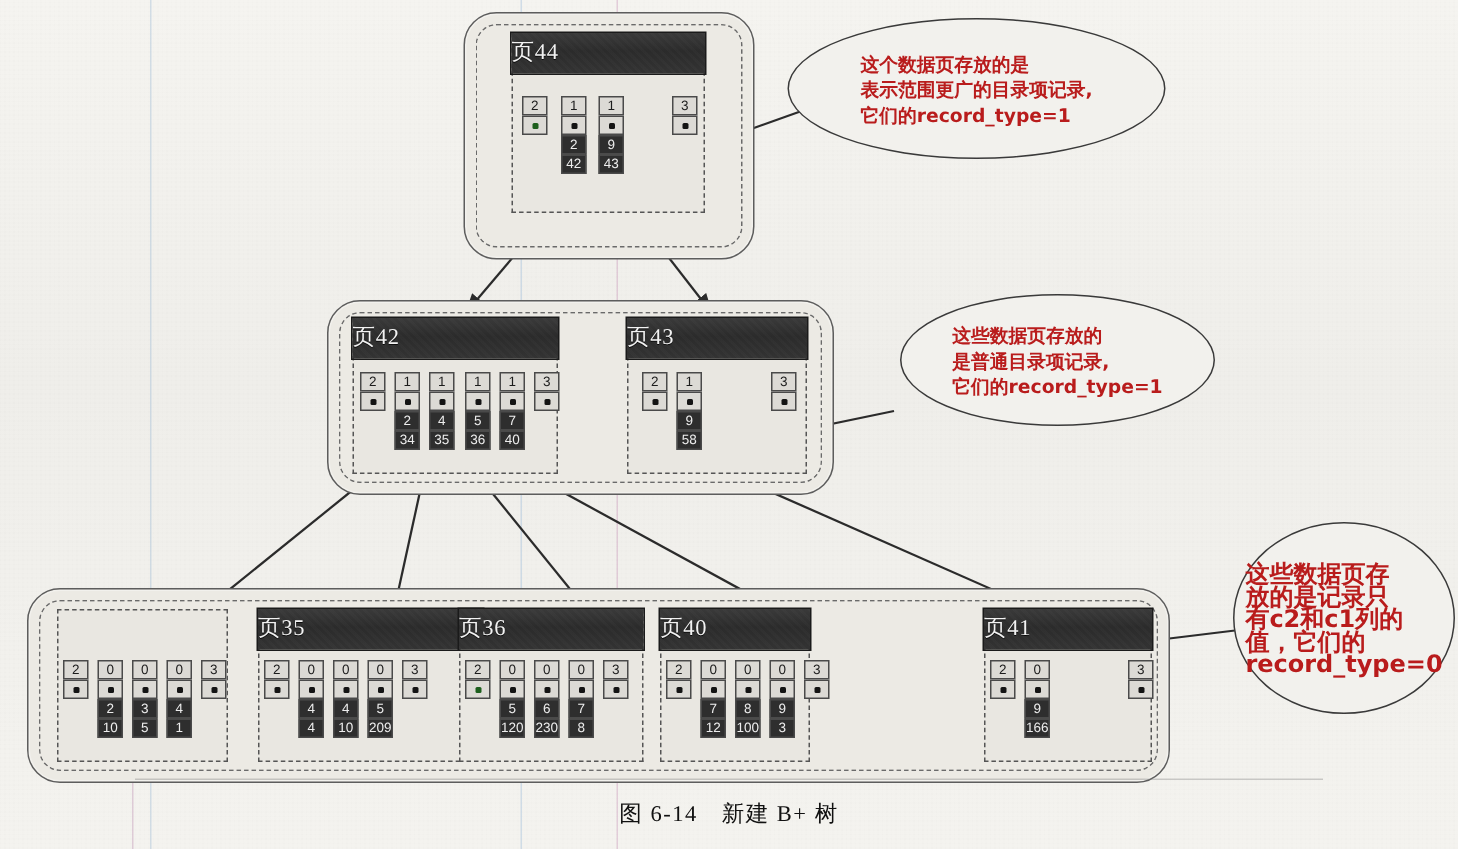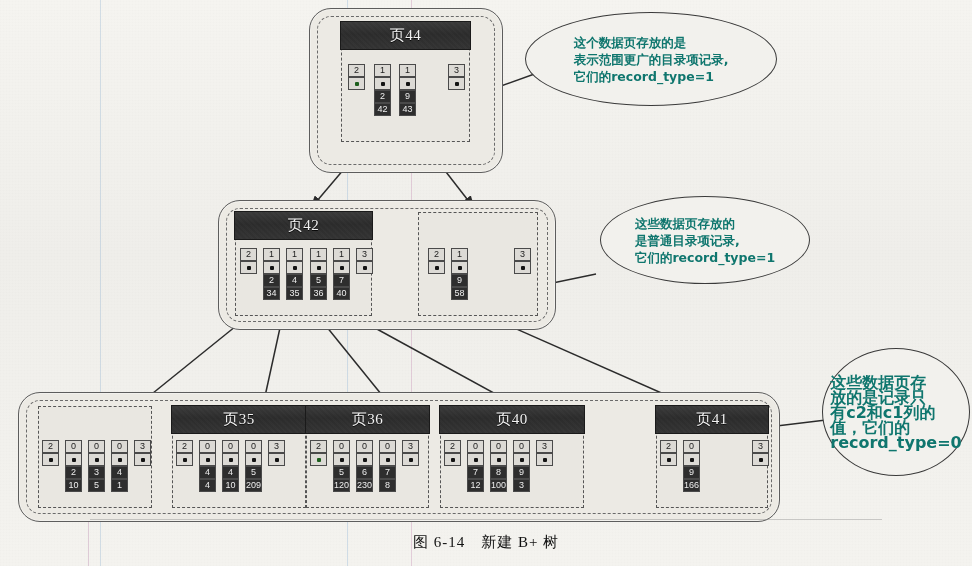--- a/index.html
+++ b/index.html
@@ -28,42 +28,42 @@
   .group{position:absolute;border:1.4px solid #5d5d5d;border-radius:22px;
          background:#eceae4;box-shadow:inset 0 0 0 1px rgba(255,255,255,.35);}
   .group .inner{position:absolute;border:1.5px dashed #6a6a6a;border-radius:14px;
          left:7px;right:7px;top:7px;bottom:7px;}
 
   
   .page{position:absolute;}
   .page .body{position:absolute;inset:0;border:1.6px dashed #555;background:#e9e7e1;}
   .page .hdr{position:absolute;left:-1px;right:-1px;top:-1px;height:27px;
       background:linear-gradient(180deg,#3a3a3a,#2b2b2b 45%,#333 100%);
-      color:#f2f2f2;font-size:15px;line-height:27px;text-align:center;
+      color:#f2f2f2;font-size:15px;line-height:27px;text-align:left;
       letter-spacing:.5px;border:1px solid #1a1a1a;
       text-shadow:0 1px 0 rgba(0,0,0,.8);}
   .page .hdr::after{content:"";position:absolute;inset:0;opacity:.35;
       background-image:repeating-linear-gradient(45deg,rgba(255,255,255,.05) 0 2px,transparent 2px 4px);}
 
   
   .cell{position:absolute;width:17px;}
   .cell .b{height:13px;border:1.3px solid #4a4a4a;box-sizing:border-box;
       font-size:9px;line-height:11px;text-align:center;
       font-family:"Liberation Sans",sans-serif;}
   .cell .b.light{background:#dcdad5;color:#1c1c1c;}
   .cell .b.dark{background:#2e2e2e;color:#ededed;}
   .cell .b.dot{background:#dcdad5;position:relative;}
   .cell .b.dot::before{content:"";position:absolute;left:50%;top:50%;
       width:4px;height:4px;margin:-2px 0 0 -2px;background:#141414;border-radius:1px;}
   .cell .b.dotg::before{background:#1d5f1d;}
 
   
   .callout{position:absolute;border:1.8px solid #3a3a3a;border-radius:50%/50%;
       background:#f2f1ed;display:flex;align-items:center;justify-content:center;}
-  .callout .txt{font-size:12.5px;line-height:17px;color:#0f766e;text-align:left;
+  .callout .txt{font-size:12.5px;line-height:17px;color:#b91c1c;text-align:left;
       font-family:"DejaVu Sans","Liberation Sans",sans-serif;font-weight:700;padding:0 6px;}
 
   #caption{position:absolute;left:0;right:0;bottom:14px;text-align:center;
      font-size:15px;color:#111;letter-spacing:1px;}
   #capline{position:absolute;left:90px;right:90px;bottom:46px;height:1px;background:rgba(120,120,120,.35);}
   #edgeL{position:absolute;left:88px;top:505px;bottom:0;width:1px;background:rgba(180,130,170,.35);}
 </style>
 </head>
 <body>
 
@@ -210,20 +210,21 @@
     <div class="b dark">40</div>
   </div>
   <div class="cell" style="left:121px;top:36px;">
     <div class="b light">3</div>
     <div class="b dot"></div>
   </div>
 </div>
 
 <div class="page" style="left:418px;top:212px;width:120px;height:104px;">
   <div class="body"></div>
+  <div class="hdr">页43</div>
   <div class="cell" style="left:10px;top:36px;">
     <div class="b light">2</div>
     <div class="b dot"></div>
   </div>
   <div class="cell" style="left:33px;top:36px;">
     <div class="b light">1</div>
     <div class="b dot"></div>
     <div class="b dark">9</div>
     <div class="b dark">58</div>
   </div>
@@ -260,21 +261,21 @@
     <div class="b dot"></div>
     <div class="b dark">4</div>
     <div class="b dark">1</div>
   </div>
   <div class="cell" style="left:96px;top:34px;">
     <div class="b light">3</div>
     <div class="b dot"></div>
   </div>
 </div>
 
-<div class="page" style="left:172px;top:406px;width:134px;height:102px;">
+<div class="page" style="left:172px;top:406px;width:134px;height:102px;padding-left:16px;">
   <div class="body"></div>
   <div class="hdr">页35</div>
   <div class="cell" style="left:4px;top:34px;">
     <div class="b light">2</div>
     <div class="b dot"></div>
   </div>
   <div class="cell" style="left:27px;top:34px;">
     <div class="b light">0</div>
     <div class="b dot"></div>
     <div class="b dark">4</div>
@@ -322,21 +323,21 @@
     <div class="b dot"></div>
     <div class="b dark">7</div>
     <div class="b dark">8</div>
   </div>
   <div class="cell" style="left:96px;top:34px;">
     <div class="b light">3</div>
     <div class="b dot"></div>
   </div>
 </div>
 
-<div class="page" style="left:440px;top:406px;width:100px;height:102px;padding-left:44px;">
+<div class="page" style="left:440px;top:406px;width:100px;height:102px;">
   <div class="body"></div>
   <div class="hdr">页40</div>
   <div class="cell" style="left:4px;top:34px;">
     <div class="b light">2</div>
     <div class="b dot"></div>
   </div>
   <div class="cell" style="left:27px;top:34px;">
     <div class="b light">0</div>
     <div class="b dot"></div>
     <div class="b dark">7</div>

